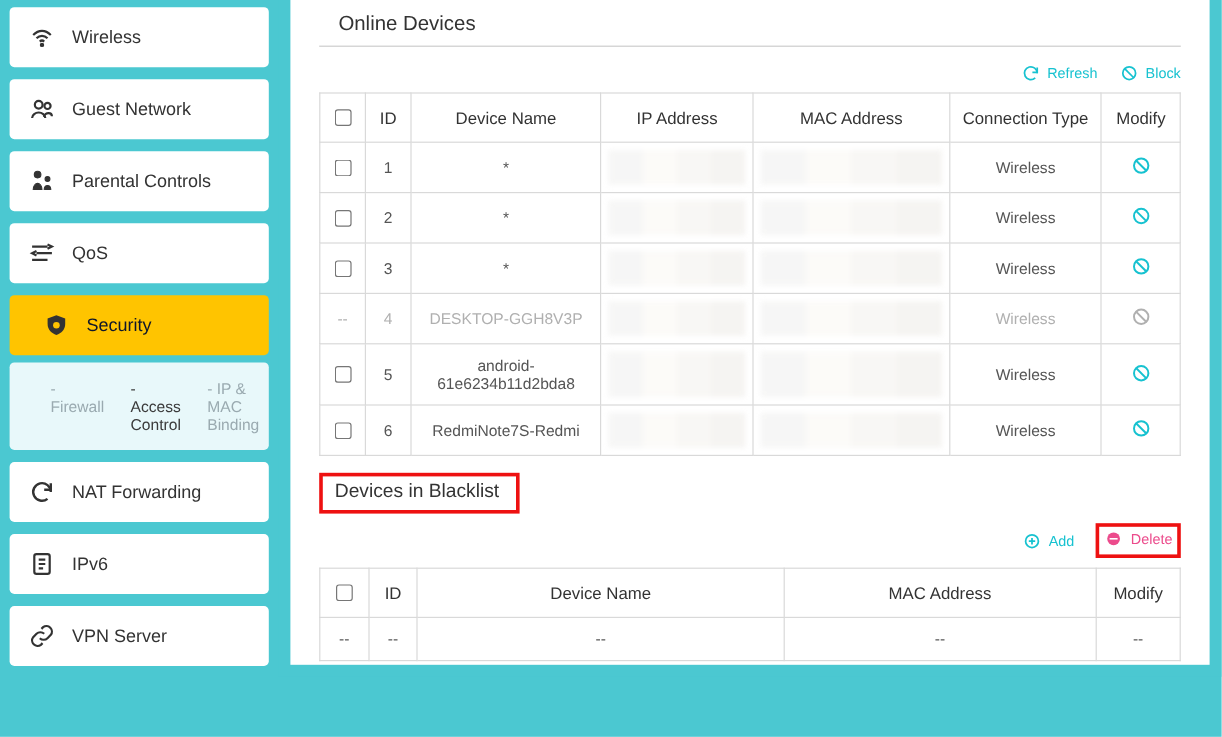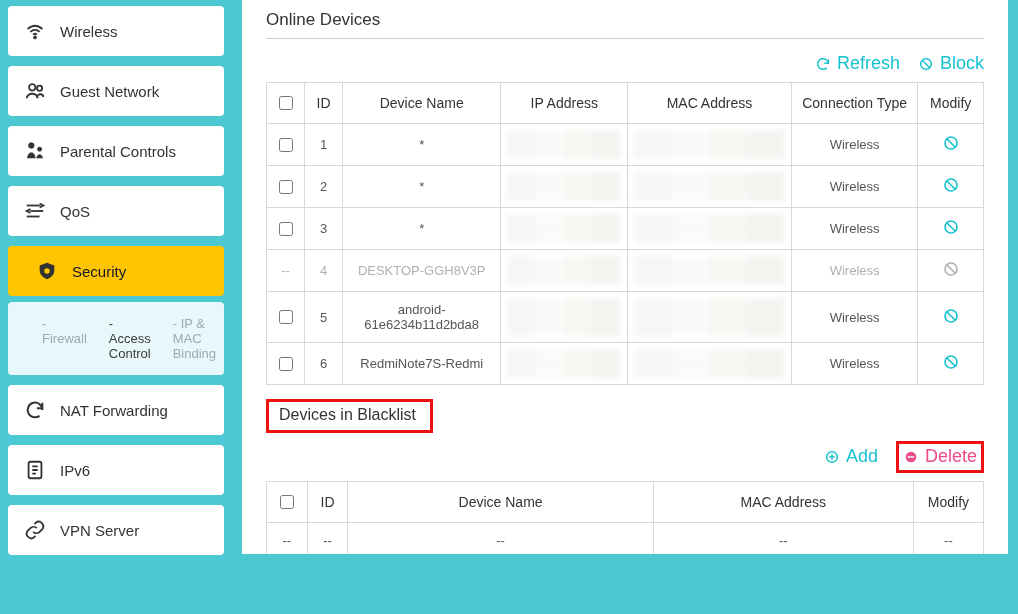--- a/index.html
+++ b/index.html
@@ -43,27 +43,27 @@
     flex-direction: row;
     gap: 22px;
   }
   .subnav-item { color: #9aaab0; font-size: 13px; cursor: pointer; }
   .subnav-item.sel { color: #3a3a3a; }
 
   h2.section {
     font-size: 17px;
     font-weight: 500;
     color: #333;
-    margin: 4px 0 0 0;
+    margin: 4px 0 0 16px;
     padding: 6px 0 8px 0;
   }
   .section-wrap { border-bottom: 1px solid #ccc; margin-bottom: 14px; }
 
   .toolbar { display: flex; justify-content: flex-end; gap: 18px; margin: 8px 0 8px 0; align-items: center; }
-  .tool-btn { display: inline-flex; align-items: center; gap: 6px; color: #17c2d0; cursor: pointer; font-size: 18px; }
+  .tool-btn { display: inline-flex; align-items: center; gap: 6px; color: #17c2d0; cursor: pointer; font-size: 12px; }
   .tool-btn.pink { color: #ec4b8c; }
   .tool-btn svg { width: 16px; height: 16px; }
 
   table.dev { width: 100%; border-collapse: collapse; table-layout: fixed; border-radius: 23px; }
   table.dev th, table.dev td {
     border: 1px solid #d9d9d9;
     text-align: center;
     padding: 10px 6px;
     font-weight: normal;
     color: #555;

